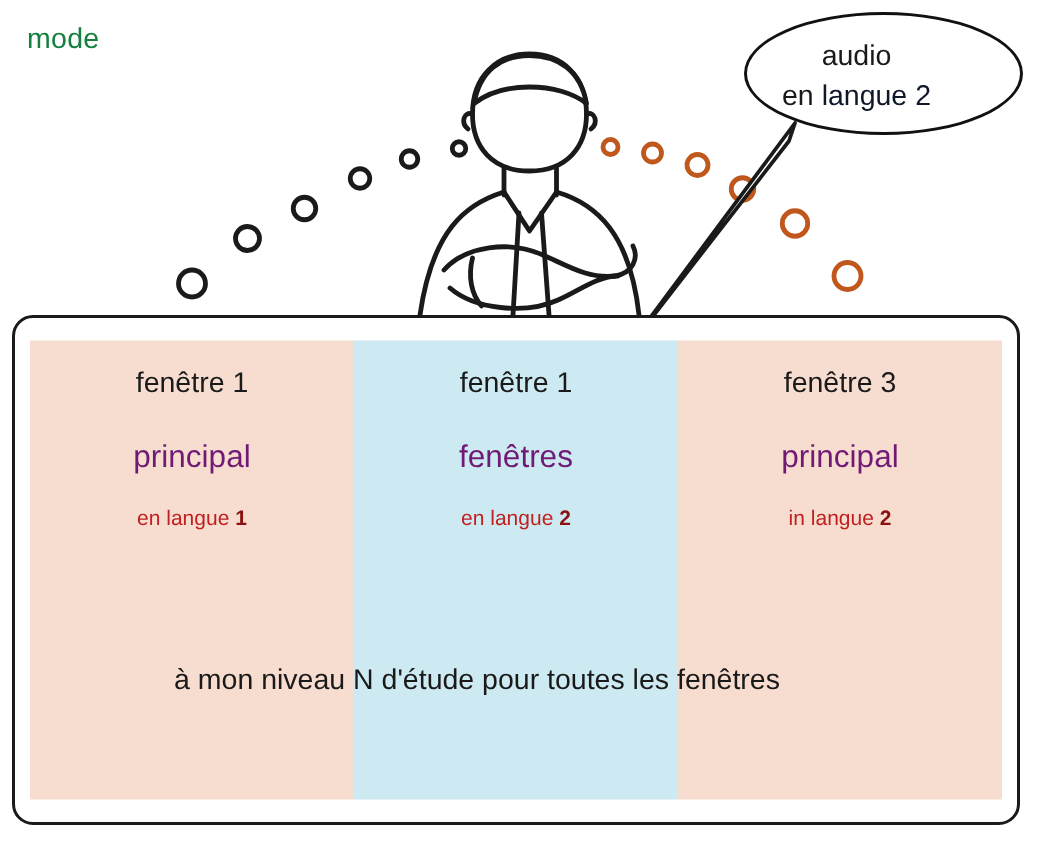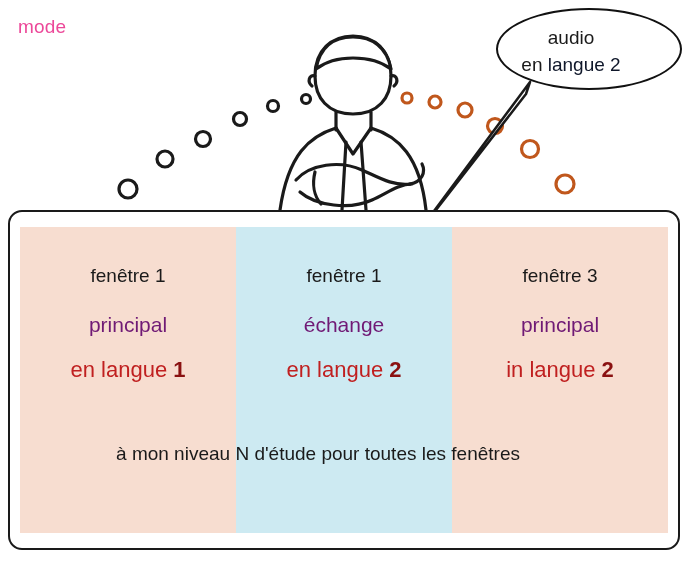--- a/index.html
+++ b/index.html
@@ -17,21 +17,21 @@
     overflow: hidden;
     background: #ffffff;
   }
 
   
   .mode-label {
     position: absolute;
     left: 18px;
     top: 16px;
     font-size: 19px;
-    color: #ec4899;
+    color: #15803d;
     letter-spacing: 0.2px;
   }
   .mode-title {
     position: absolute;
     left: 16px;
     top: 44px;
     font-size: 43px;
     font-weight: bold;
     color: #c0571c;
     letter-spacing: 0.5px;
@@ -102,39 +102,39 @@
     height: 340px;
     box-sizing: border-box;
     padding: 17px 12px;
     display: flex;
     justify-content: space-between;
     align-items: stretch;
   }
   .col {
     width: 232px;
     box-sizing: border-box;
-    padding-top: 38px;
+    padding-top: 18px;
     text-align: center;
   }
   .col.peach { background: #f7ddd0; }
   .col.blue  { background: #cdeaf2; }
 
   .col-title {
     font-size: 19px;
     color: #1a1a1a;
     margin-bottom: 26px;
   }
   .col-role {
     font-size: 21px;
     font-weight: normal;
     color: #701a75;
     margin-bottom: 20px;
   }
   .col-lang {
-    font-size: 22px;
+    font-size: 14px;
     color: #c02020;
   }
   .col-lang b {
     color: #8a1111;
     font-weight: bold;
   }
   .col-lang .pre {
     color: #c02020;
   }
 
@@ -212,21 +212,21 @@
   <div class="columns">
 
     <div class="col peach">
       <div class="col-title">fenêtre 1</div>
       <div class="col-role">principal</div>
       <div class="col-lang"><span class="pre">en langue </span><b>1</b></div>
     </div>
 
     <div class="col blue">
       <div class="col-title">fenêtre 1</div>
-      <div class="col-role">échange</div>
+      <div class="col-role">fenêtres</div>
       <div class="col-lang"><span class="pre">en langue </span><b>2</b></div>
     </div>
 
     <div class="col peach">
       <div class="col-title">fenêtre 3</div>
       <div class="col-role">principal</div>
       <div class="col-lang"><span class="pre">in langue </span><b>2</b></div>
     </div>
 
   </div>

